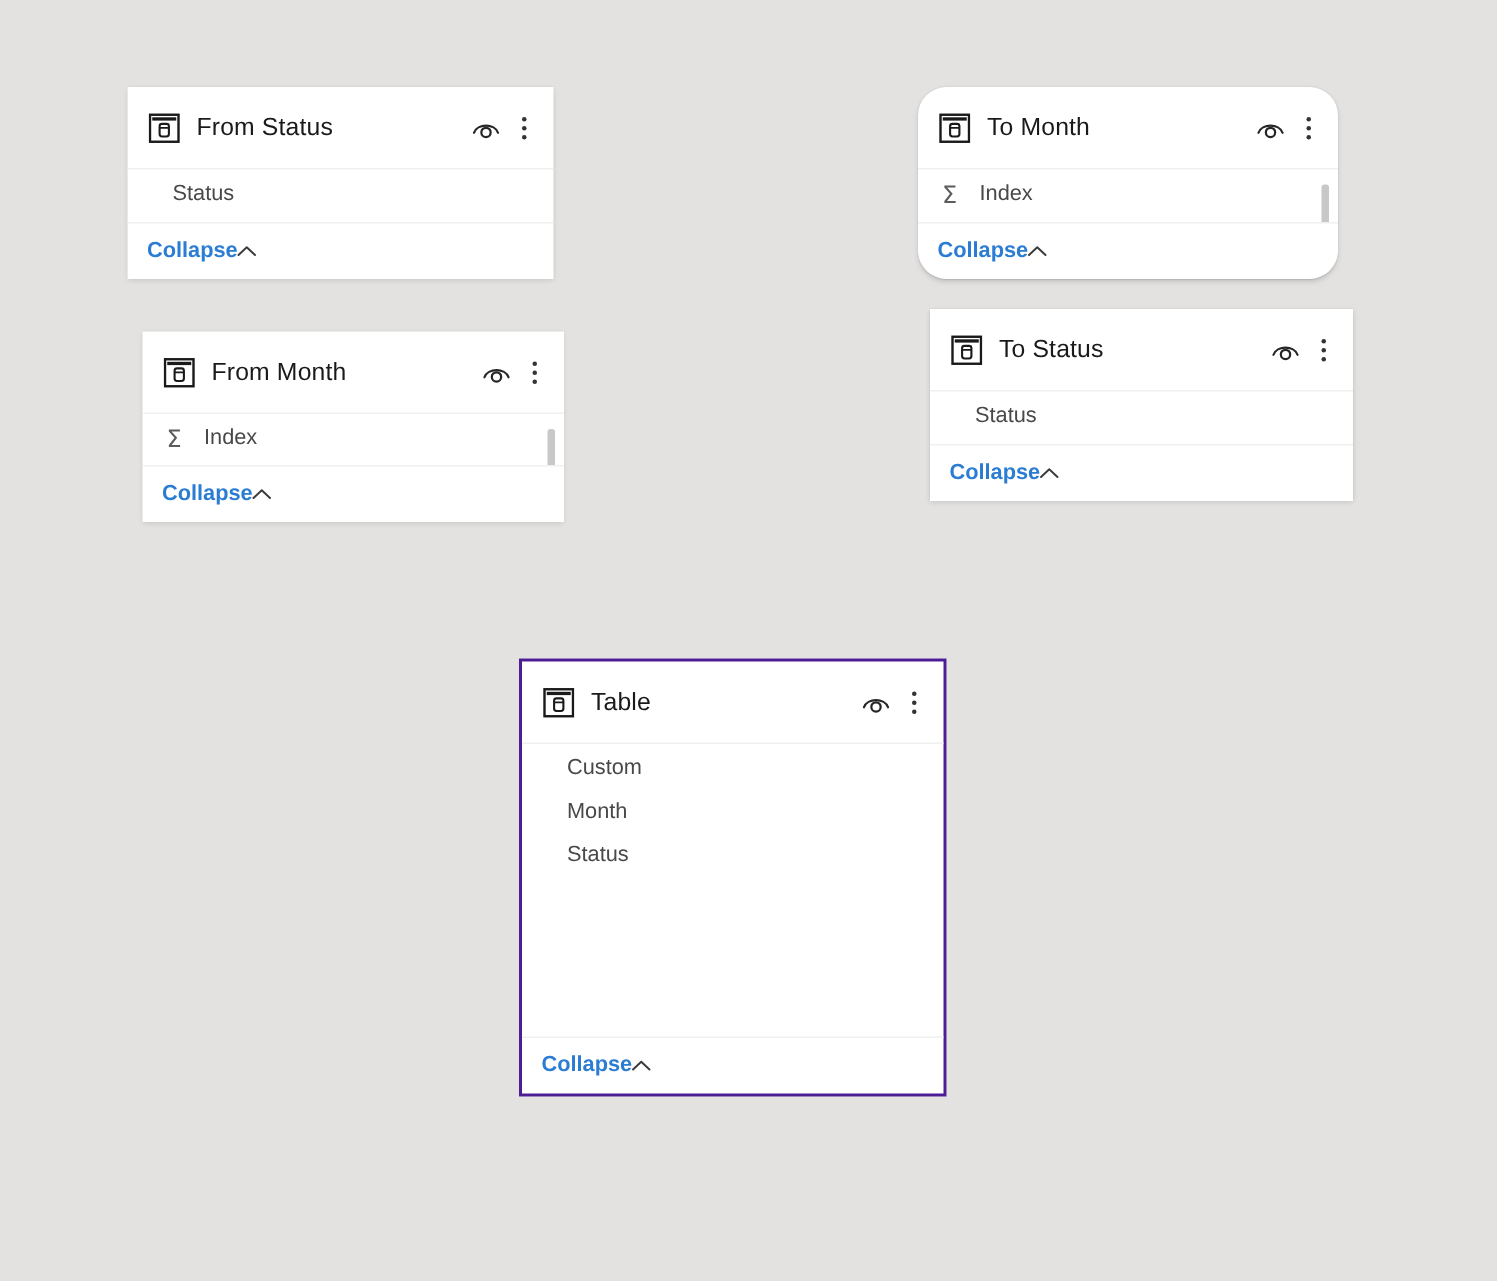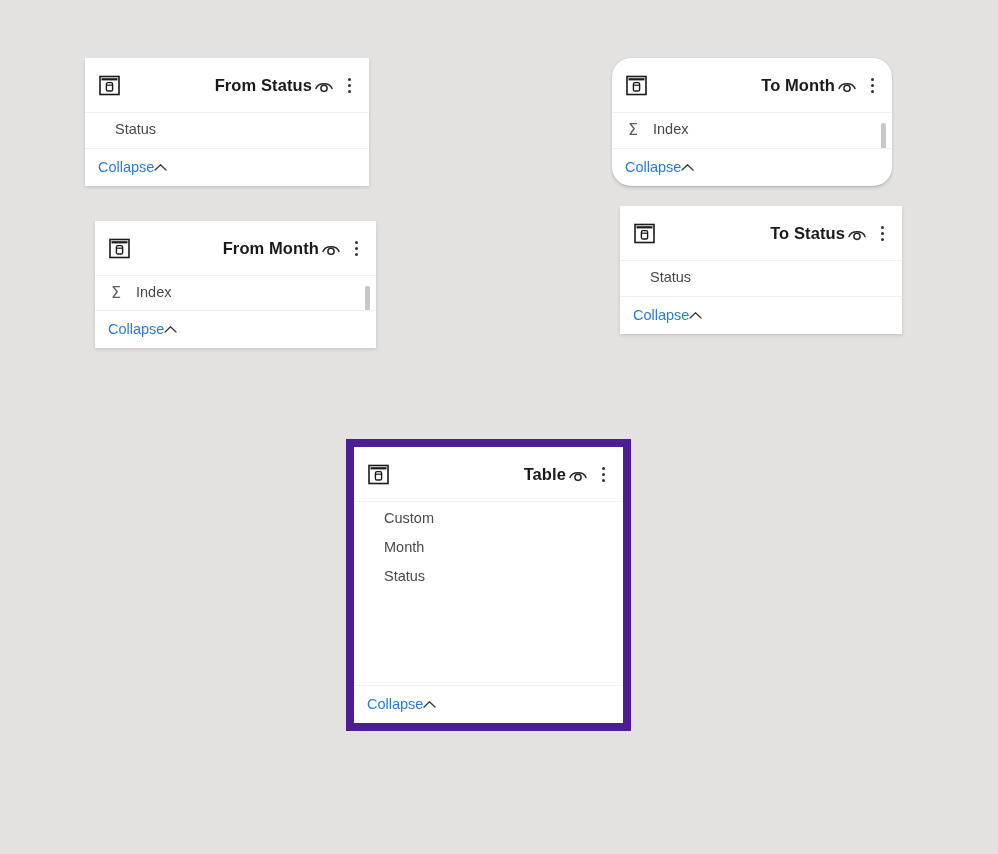--- a/index.html
+++ b/index.html
@@ -23,21 +23,21 @@
   
   .card {
     position: absolute;
     background: #ffffff;
     box-sizing: border-box;
     display: flex;
     flex-direction: column;
     box-shadow: 0 1.6px 3.6px rgba(0,0,0,0.13), 0 0.3px 0.9px rgba(0,0,0,0.11);
   }
   .card.selected {
-    border: 8px solid #4c1d95;
+    border: 2px solid #4c1d95;
     box-shadow: none;
   }
 
   
   .card-header {
     height: 55px;
     flex: 0 0 55px;
     display: flex;
     align-items: center;
     padding: 0 12px 0 14px;
@@ -46,27 +46,26 @@
   }
   .table-glyph {
     width: 21px;
     height: 21px;
     flex: 0 0 21px;
     margin-right: 11px;
     display: block;
   }
   .card-title {
     font-size: 16.5px;
-    font-weight: bold;
+    font-weight: normal;
     color: #1a1a1a;
     letter-spacing: 0.1px;
     white-space: nowrap;
     flex: 1 1 auto;
     line-height: 1;
-    text-align: right;
   }
   .header-actions {
     display: flex;
     align-items: center;
     gap: 5px;
     flex: 0 0 auto;
   }
   .eye-btn {
     width: 24px;
     height: 20px;
@@ -146,20 +145,21 @@
     align-items: center;
     padding-left: 13px;
     border-top: 1px solid #f0f0f0;
     box-sizing: border-box;
   }
   .collapse-link {
     display: inline-flex;
     align-items: center;
     gap: 0;
     cursor: pointer;
+    font-weight: bold;
   }
   .collapse-text {
     font-size: 14.5px;
     color: #2b7cd3;
     line-height: 1;
   }
   .chev {
     display: block;
     width: 13px;
     height: 9px;

